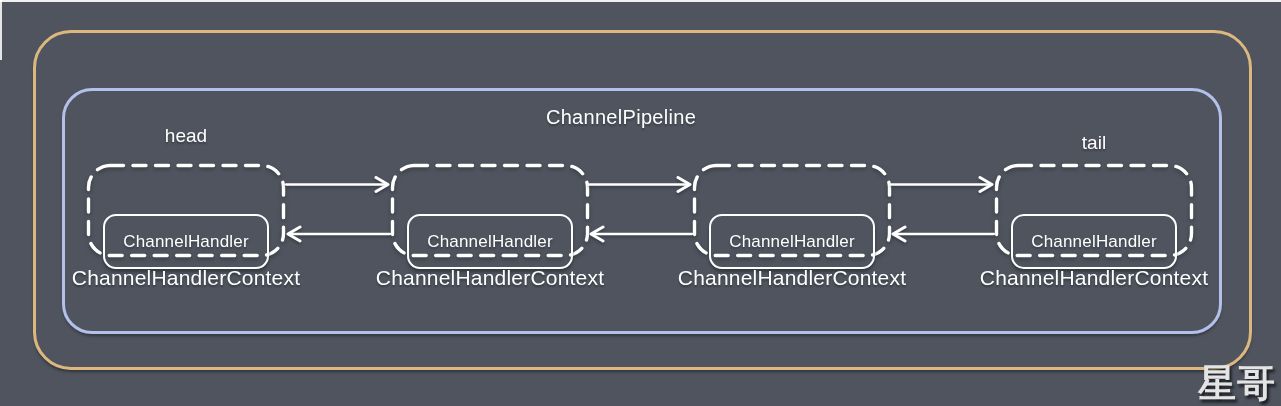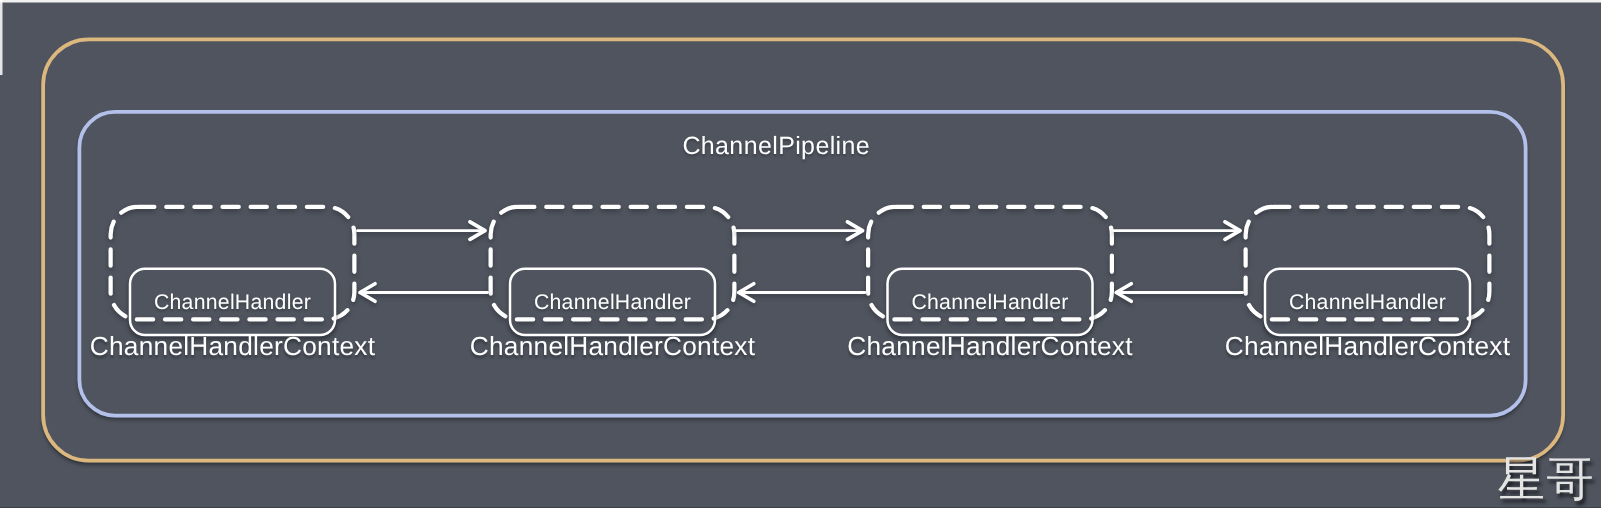--- a/index.html
+++ b/index.html
@@ -86,40 +86,41 @@
     position:absolute;left:0;top:0;width:1281px;height:406px;
     pointer-events:none;
     filter:drop-shadow(0 2px 1.5px rgba(24,27,33,.45));
   }
   .arrows line{stroke:var(--fg);stroke-width:2.3;stroke-linecap:round;}
   .arrows polyline{stroke:var(--fg);stroke-width:3;fill:none;stroke-linecap:round;stroke-linejoin:round;}
 
   .watermark{
     position:absolute;right:5px;bottom:4px;
     font-family:"DejaVu Sans", sans-serif;
-    font-size:38px;font-weight:400;line-height:1;
+    font-size:38px;font-weight:700;line-height:1;
     color:var(--wm);
     text-shadow:2px 3px 3px rgba(15,17,21,.85);
     letter-spacing:1px;
   }
 </style>
 </head>
 <body>
 
 <div class="canvas">
 
   <div class="edge-top"></div>
   <div class="edge-left"></div>
 
   <div class="channel-box"></div>
 
   <div class="pipeline-box"></div>
   <div class="title pipeline-title">ChannelPipeline</div>
 
   <div class="unit u0">
+    <div class="pos-label">head</div>
     <svg class="dash-rect" viewBox="0 0 200 95">
       <rect x="2.5" y="2.5" width="195" height="90" rx="22" fill="none" stroke="#ffffff" stroke-width="3.4" stroke-dasharray="13 9.5" stroke-linecap="round"></rect>
     </svg>
     <div class="hbox">
       <span class="hlabel">ChannelHandler</span>
     </div>
     <div class="ctx">ChannelHandlerContext</div>
   </div>
 
   <div class="unit u1">
@@ -138,20 +139,21 @@
     <svg class="dash-rect" viewBox="0 0 200 95">
       <rect x="2.5" y="2.5" width="195" height="90" rx="22" fill="none" stroke="#ffffff" stroke-width="3.4" stroke-dasharray="13 9.5" stroke-linecap="round"></rect>
     </svg>
     <div class="hbox">
       <span class="hlabel">ChannelHandler</span>
     </div>
     <div class="ctx">ChannelHandlerContext</div>
   </div>
 
   <div class="unit u3">
+    <div class="pos-label">tail</div>
     <svg class="dash-rect" viewBox="0 0 200 95">
       <rect x="2.5" y="2.5" width="195" height="90" rx="22" fill="none" stroke="#ffffff" stroke-width="3.4" stroke-dasharray="13 9.5" stroke-linecap="round"></rect>
     </svg>
     <div class="hbox">
       <span class="hlabel">ChannelHandler</span>
     </div>
     <div class="ctx">ChannelHandlerContext</div>
   </div>
 
   <svg class="arrows" viewBox="0 0 1281 406">

